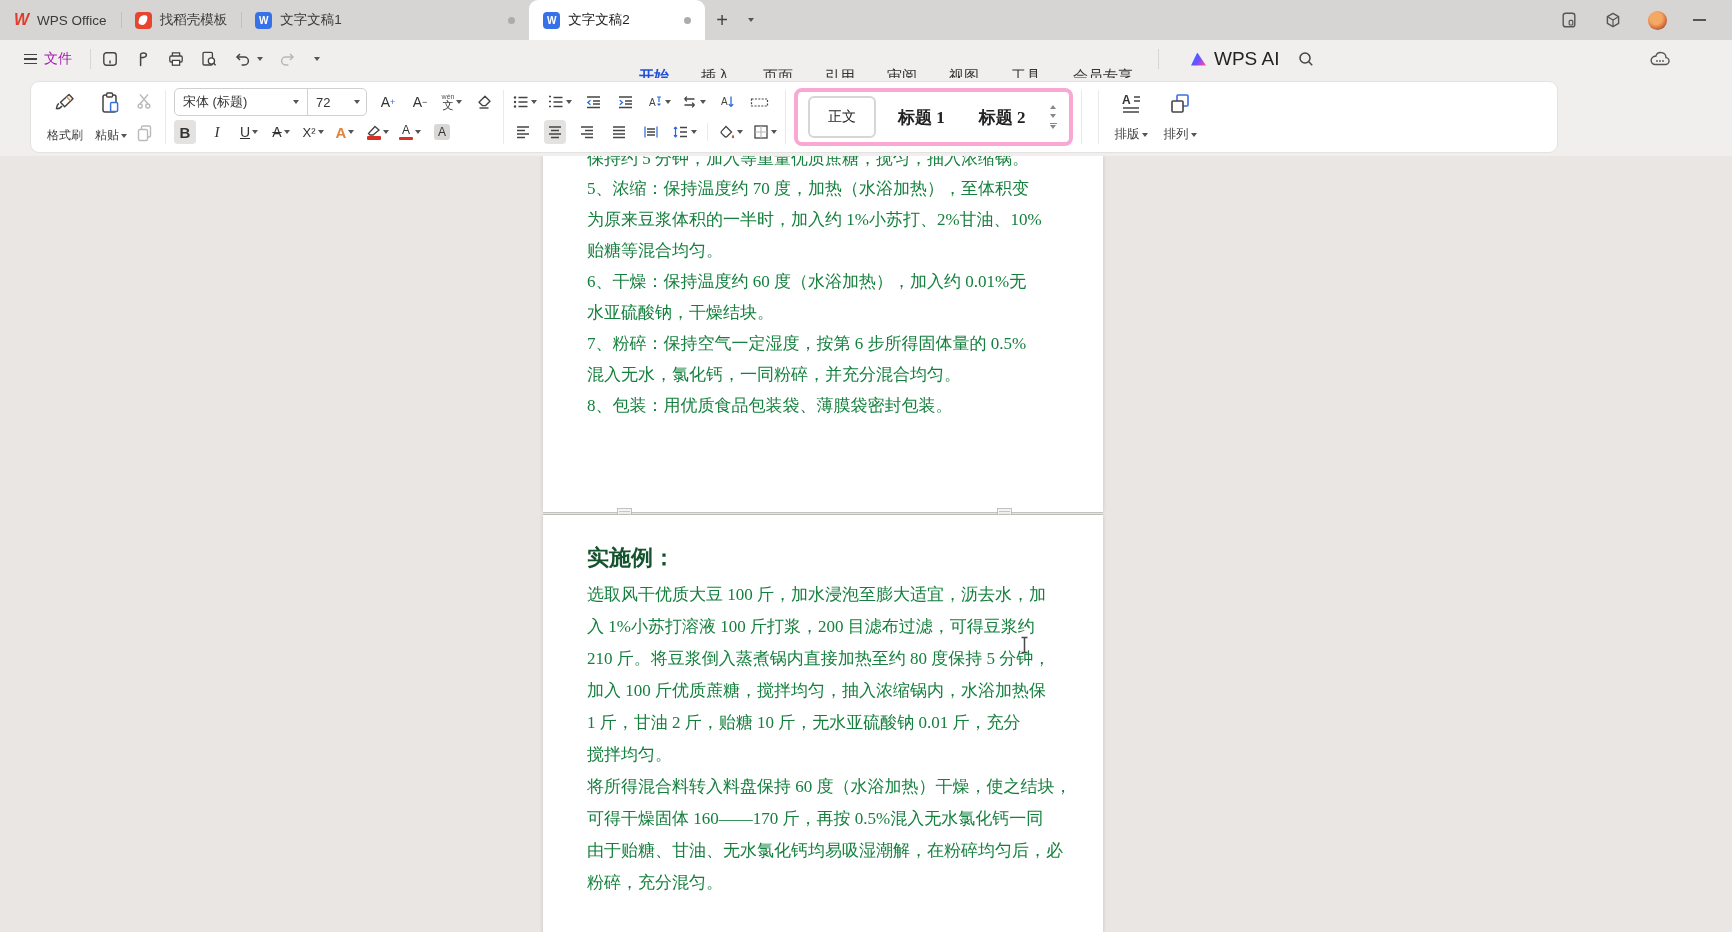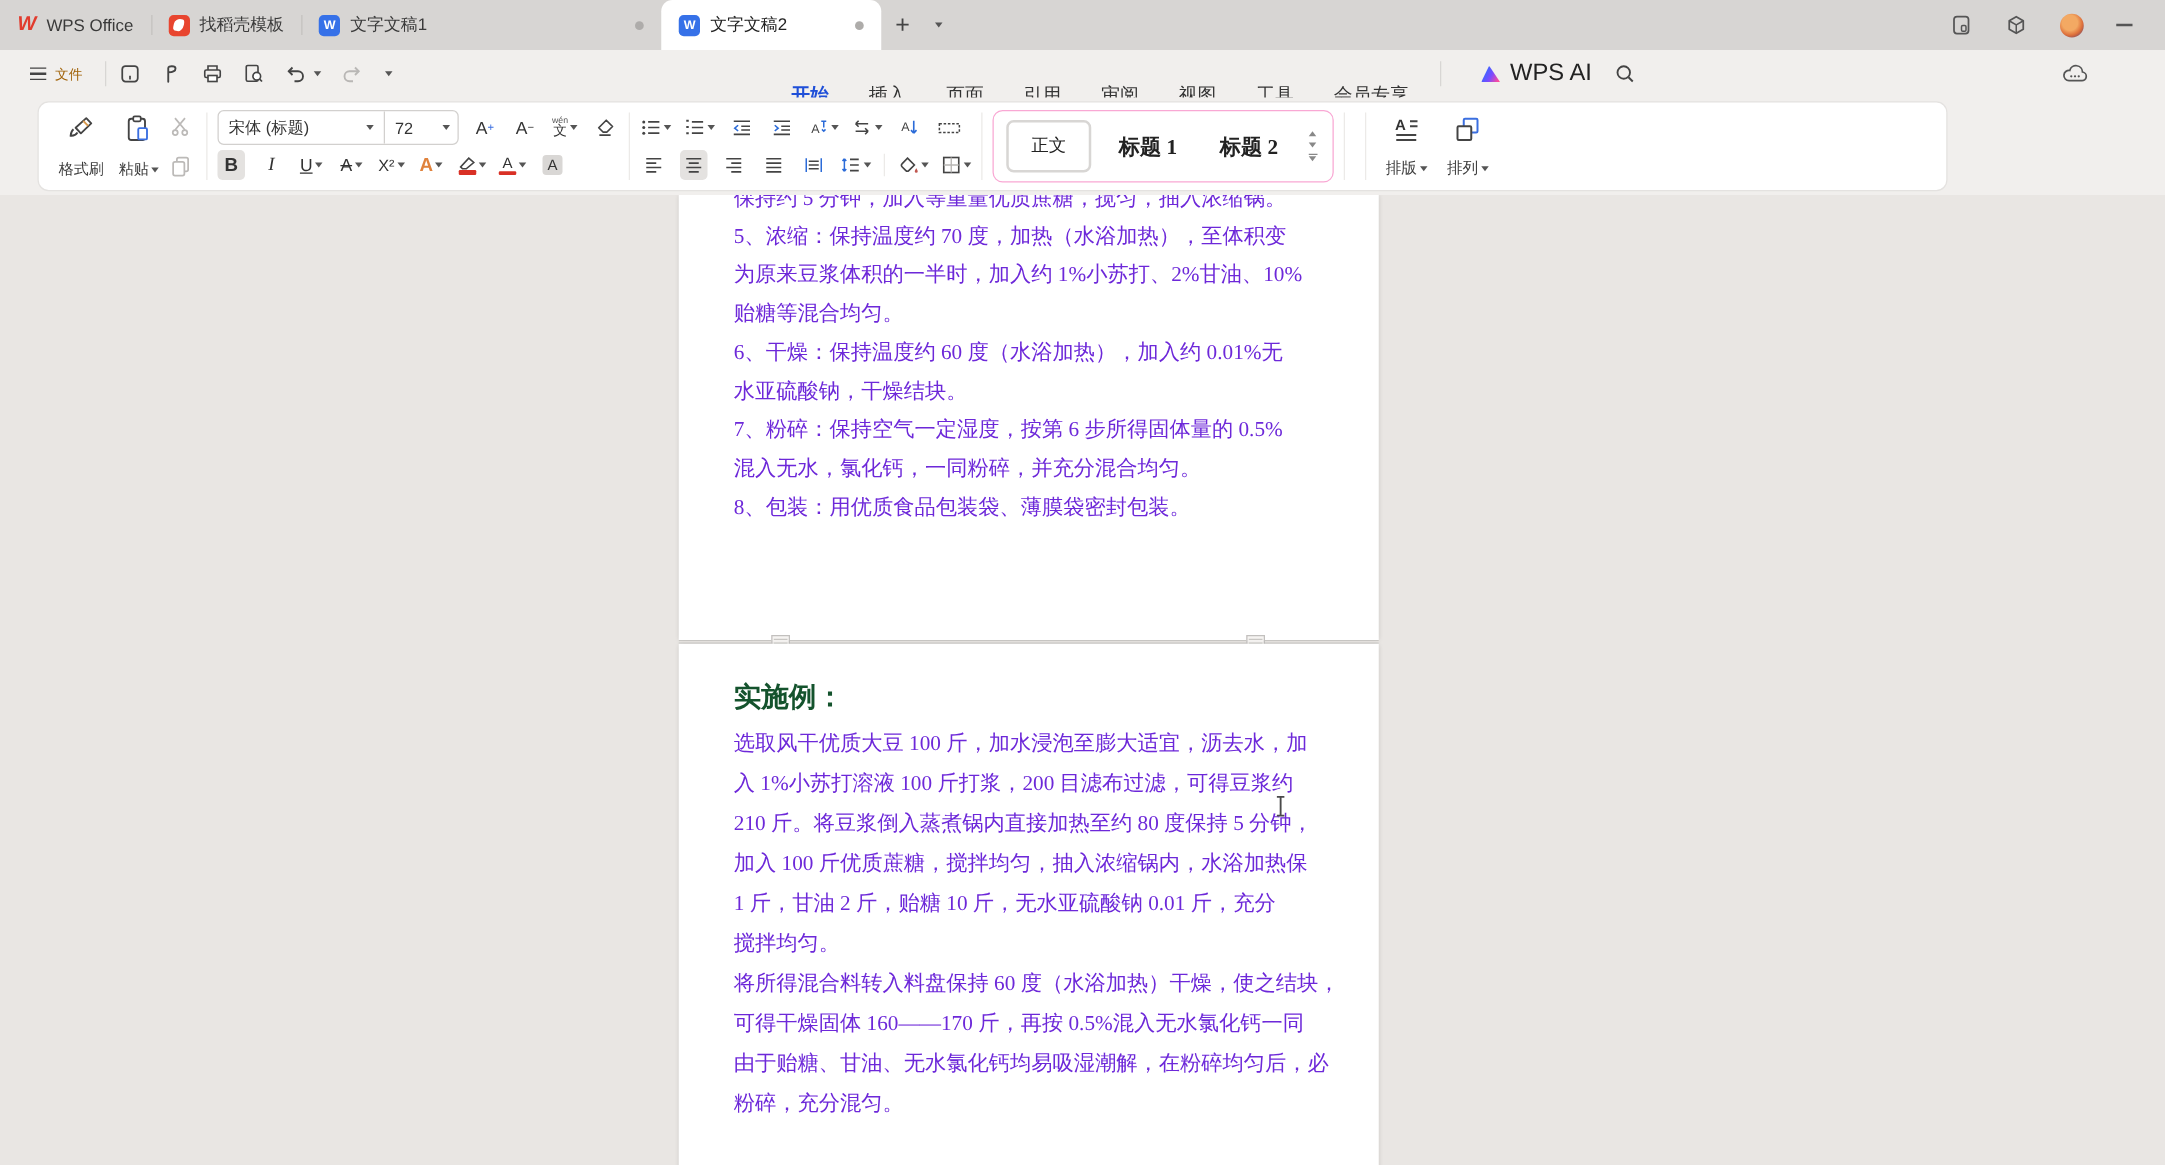--- a/index.html
+++ b/index.html
@@ -23,21 +23,21 @@
   .tw2{width:176px;box-sizing:border-box;}
   .newtab{display:flex;align-items:center;justify-content:center;width:34px;font-size:20px;color:#444;cursor:default;}
   .tablist-btn{display:flex;align-items:center;justify-content:center;width:22px;}
   .tb-right{margin-left:auto;display:flex;align-items:center;gap:26px;padding-right:26px;}
   .avatar{width:19px;height:19px;border-radius:50%;
     background:radial-gradient(circle at 42% 38%,#f3a963 0 38%,#dd6f3a 62%,#7d4a63 84%,#3f5c74 100%);}
   .minbar{width:13px;height:2px;background:#555;}
 
   
   .menubar{height:38px;background:#f1efed;display:flex;align-items:center;flex:0 0 38px;position:relative;padding-left:16px;}
-  .file-btn{display:flex;align-items:center;gap:7px;font-size:11px;color:#a16207;padding:4px 8px;}
+  .file-btn{display:flex;align-items:center;gap:7px;font-size:14px;color:#a21caf;padding:4px 8px;}
   .hamb{display:flex;flex-direction:column;gap:3px;}
   .hamb i{display:block;width:13px;height:1.6px;background:#444;}
   .vdiv{width:1px;height:20px;background:#d8d6d4;margin:0 10px;}
   .qbar{display:flex;align-items:center;gap:15px;}
   .qbtn{display:flex;align-items:center;gap:3px;}
   .ic{display:block;}
   .caret{display:inline-block;width:0;height:0;border-left:3.5px solid transparent;
     border-right:3.5px solid transparent;border-top:4px solid #555;margin-left:2px;}
   .menu-tabs{display:flex;align-items:center;gap:30px;margin-left:318px;font-size:15px;color:#333;margin-top:35px;}
   .mtab{position:relative;padding:6px 1px;cursor:default;white-space:nowrap;}
@@ -73,21 +73,21 @@
   .glyI{font-style:italic;font-family:"Liberation Serif",serif;font-size:15px;}
   .glyU{text-decoration:underline;font-size:14px;}
   .glyS{text-decoration:line-through;font-size:14px;}
   .redbar{display:block;width:14px;height:3.5px;background:#d93025;margin-top:0.5px;border-radius:1px;}
   .stack{display:flex;flex-direction:column;align-items:center;line-height:1;}
   .pyi .t{font-size:7px;color:#555;}
   .pyi .b{font-size:11px;color:#333;}
   .shadeA{background:#d9d7d5;border-radius:3px;padding:1px 4px;font-size:12px;color:#333;}
   .effA{color:#e0823c;font-weight:bold;font-size:15px;}
   
-  .gallery{display:flex;align-items:center;gap:10px;border:1px solid #f9a8d4;border-radius:8px;
+  .gallery{display:flex;align-items:center;gap:10px;border:4px solid #f9a8d4;border-radius:8px;
     padding:4px 10px;margin:1px 0;}
   .style-item{display:flex;align-items:center;justify-content:center;font-size:14px;color:#222;
     padding:8px 12px;white-space:nowrap;}
   .style-item.sel{border:2px solid #d8d6d4;border-radius:6px;background:#fff;padding:10px 18px;}
   .style-h{font-family:"Liberation Serif","DejaVu Serif",serif;font-weight:bold;font-size:17px;}
   .gal-ctl{display:flex;flex-direction:column;justify-content:center;gap:5px;align-items:center;padding:0 2px;}
   .caret-up{width:0;height:0;border-left:3.5px solid transparent;border-right:3.5px solid transparent;
     border-bottom:4px solid #888;}
   .caret-dn{width:0;height:0;border-left:3.5px solid transparent;border-right:3.5px solid transparent;
     border-top:4px solid #888;}
@@ -96,21 +96,21 @@
   .tallbtn{display:flex;flex-direction:column;align-items:center;justify-content:space-between;
     padding:4px 8px;font-size:12.5px;color:#3c3c3c;}
   .tallbtn .lbl{display:flex;align-items:center;white-space:nowrap;}
 
   
   .canvas{flex:1;background:#e9e6e3;position:relative;overflow:hidden;}
   .page{position:absolute;left:543px;width:560px;background:#fff;
     box-shadow:0 0 4px rgba(0,0,0,0.15);overflow:hidden;}
   .page1{top:0;height:356px;}
   .page2{top:359px;height:620px;}
-  .doc-text{font-family:"Liberation Serif","DejaVu Serif",serif;font-size:17px;color:#6d28d9;
+  .doc-text{font-family:"Liberation Serif","DejaVu Serif",serif;font-size:17px;color:#15803d;
     padding:0 26px 0 44px;}
   .p1 .line{line-height:31px;white-space:nowrap;}
   .p2 .line{line-height:32px;white-space:nowrap;}
   .partial-clip{height:17px;overflow:hidden;margin-top:0;}
   .partial-clip .line{margin-top:-13px;}
   .doc-heading{font-family:"Liberation Serif","DejaVu Serif",serif;font-weight:bold;font-size:22px;
     padding:30px 26px 8px 44px;line-height:1.2;}
   .pagegap{position:absolute;left:543px;width:560px;top:356px;height:3px;background:#efedea;
     border-top:1px solid #c9c7c4;border-bottom:1px solid #c9c7c4;box-sizing:border-box;}
   .gap-handle{position:absolute;width:15px;height:10px;background:#f6f4f2;border:1px solid #c2c0be;

